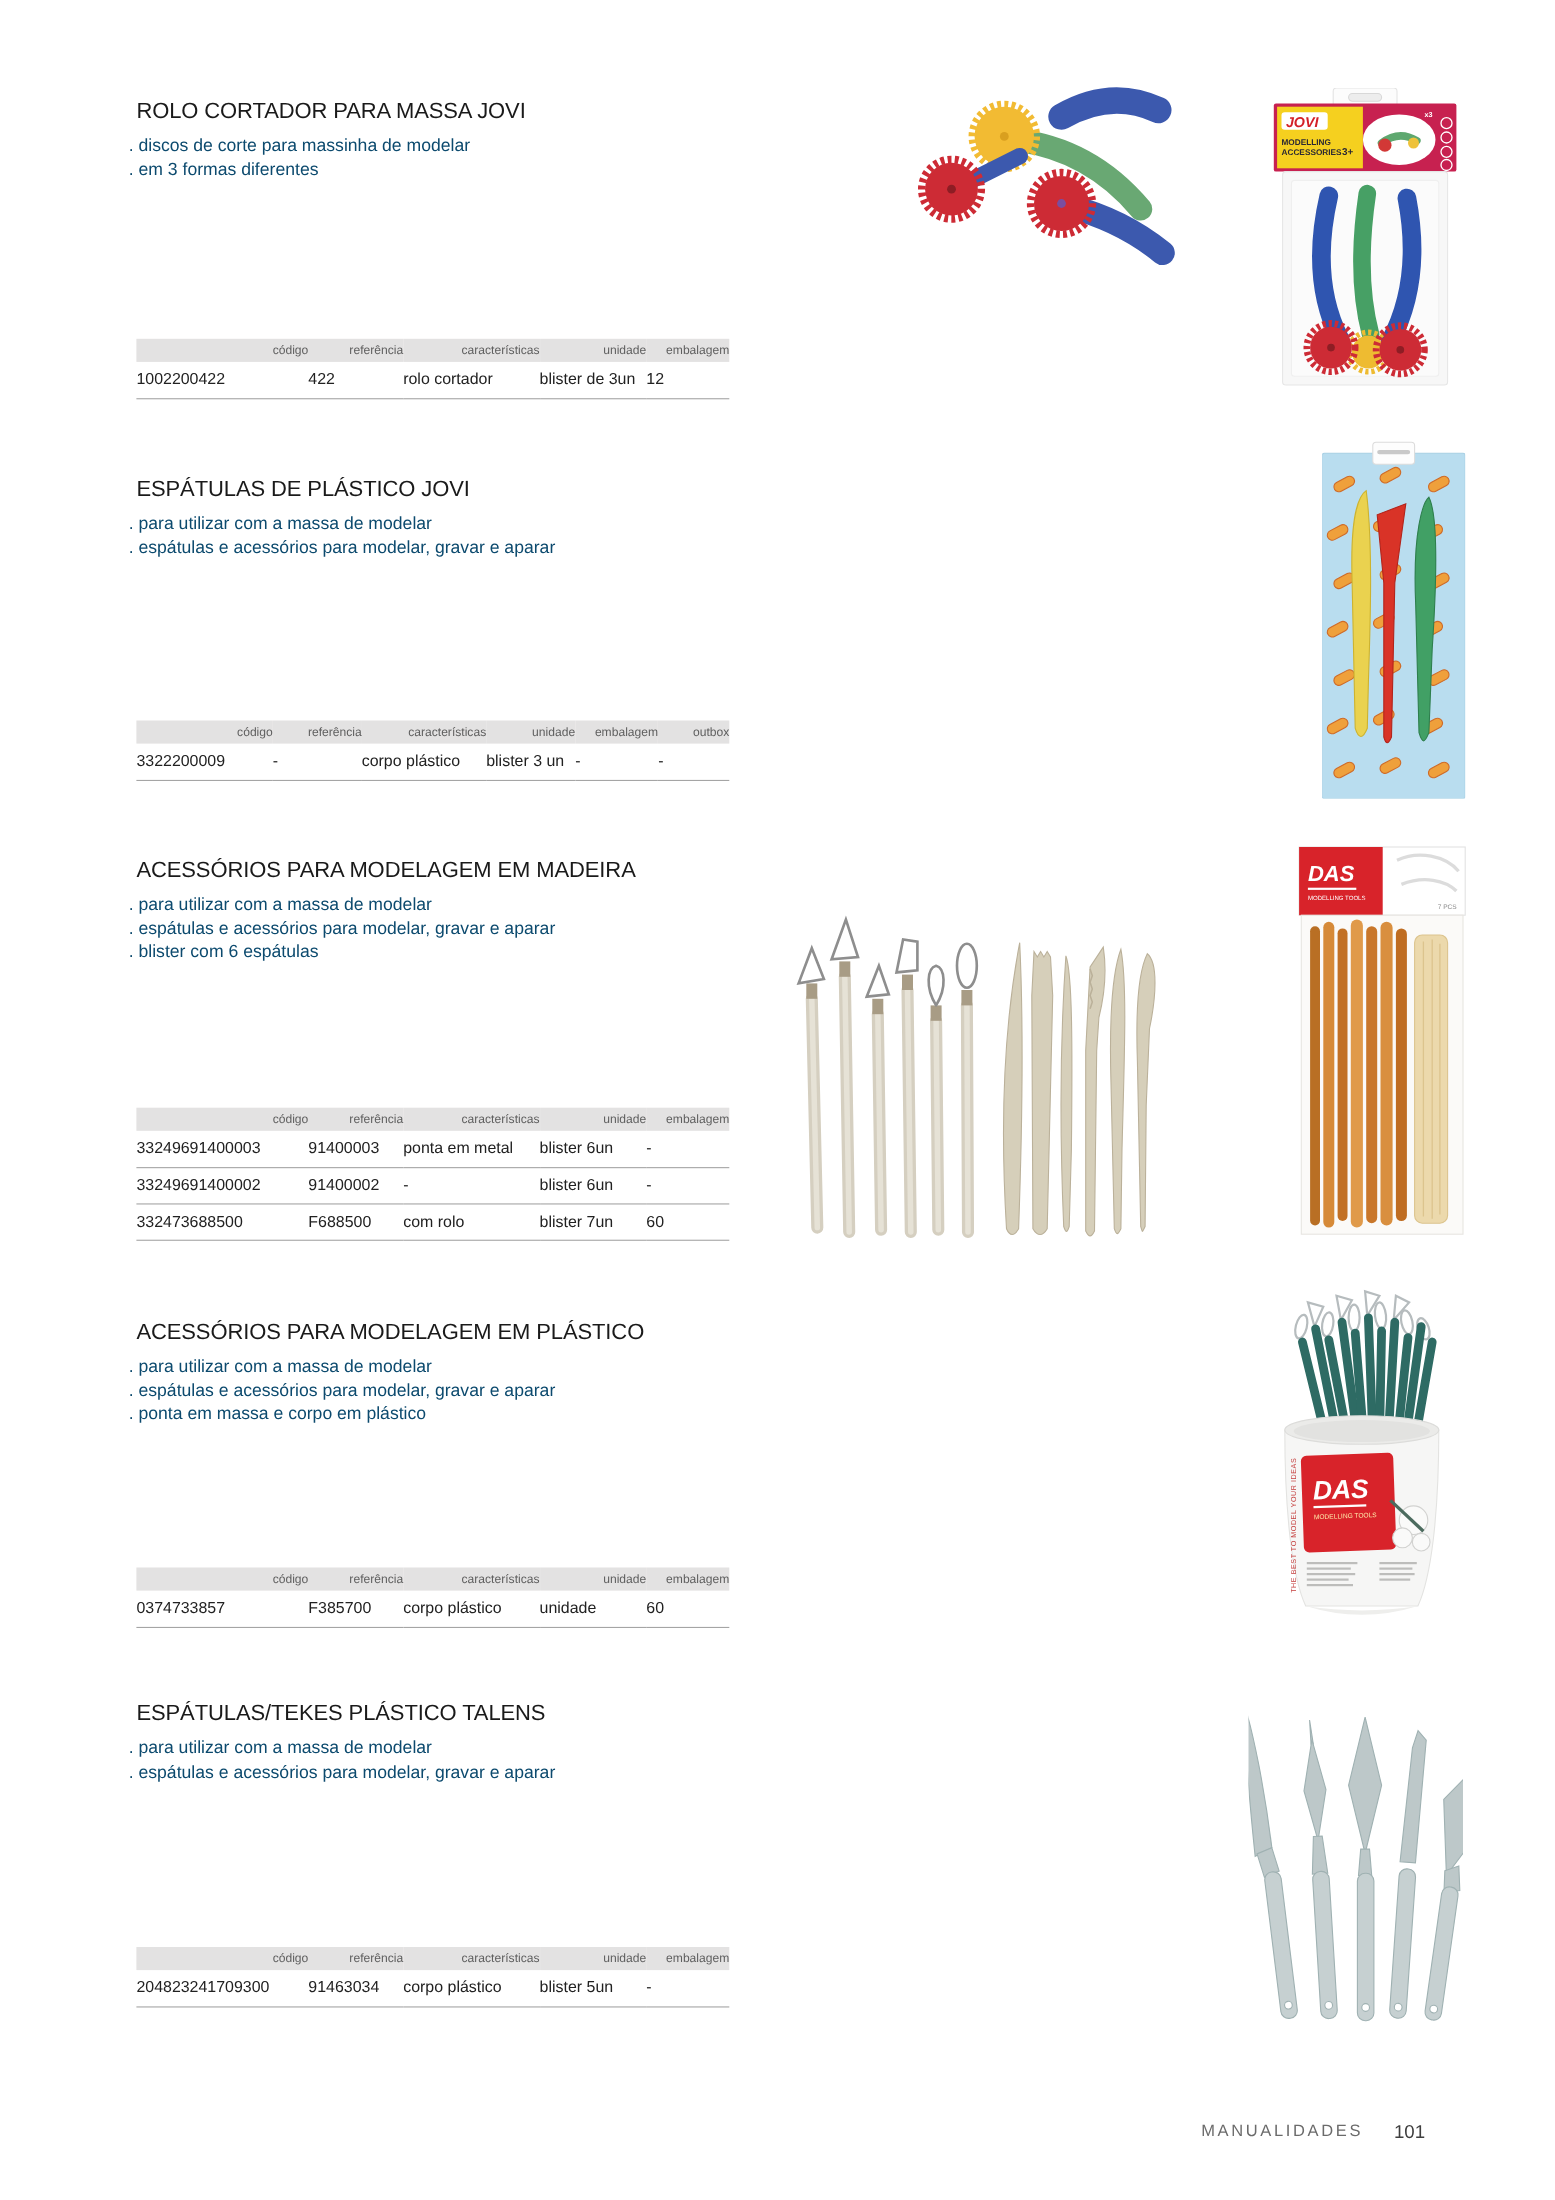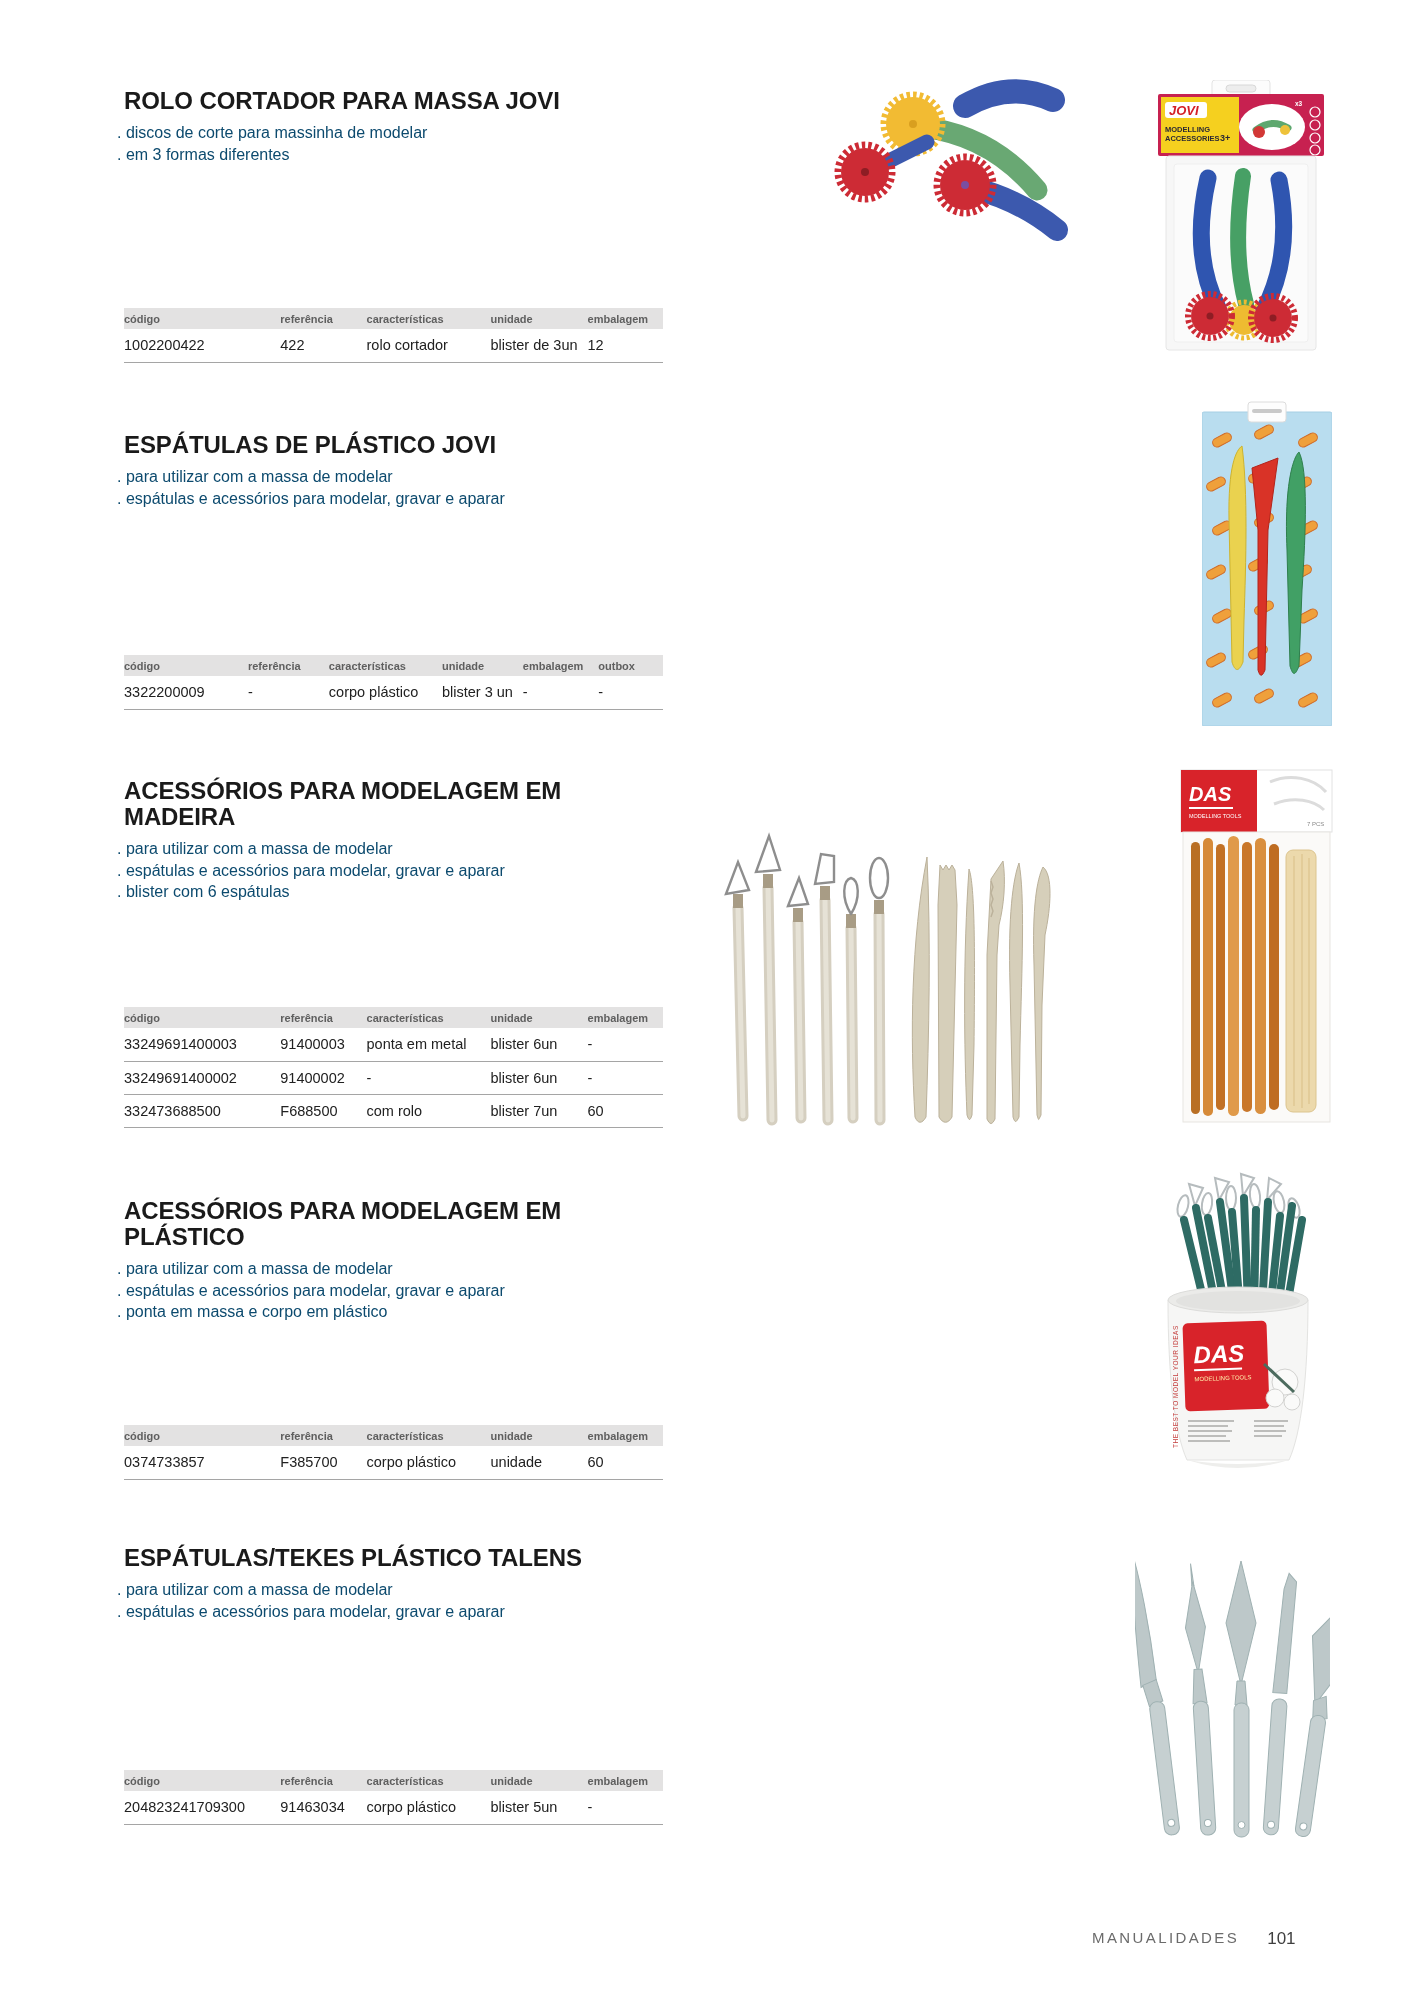--- a/index.html
+++ b/index.html
@@ -1,23 +1,23 @@
 <!DOCTYPE html>
 <html><head>
 <meta charset="utf-8">
 <style>
   *{margin:0;padding:0;box-sizing:border-box}
   body{font-family:"Liberation Sans",sans-serif;background:#fff}
   .page{position:relative;width:1414px;height:2000px;background:#ffffff;overflow:hidden}
   .pblock{position:absolute;left:124px;width:545px}
-  .ptitle{font-size:24px;font-weight:700;color:#1a1a1a;letter-spacing:-0.1px;line-height:26px;text-transform:uppercase}
+  .ptitle{font-size:20px;font-weight:400;color:#1a1a1a;letter-spacing:-0.1px;line-height:26px;text-transform:uppercase}
   .bullets{margin-top:8px;margin-left:-7px}
   .bullet{font-size:16px;color:#0c4a6e;line-height:21.6px;white-space:nowrap}
   table.ptable{position:absolute;left:124px;width:539px;border-collapse:collapse;table-layout:fixed}
-  .ptable th{background:#e3e2e2;color:#5f5f5f;font-weight:700;font-size:11px;height:21px;text-align:left;vertical-align:middle}
+  .ptable th{background:#e3e2e2;color:#5f5f5f;font-weight:400;font-size:11px;height:21px;text-align:right;vertical-align:middle}
   .ptable td{font-size:14.5px;color:#212121;height:33px;vertical-align:middle;border-bottom:1px solid #a5a5a5;white-space:nowrap}
   .cols5 th:nth-child(1),.cols5 td:nth-child(1){width:29%}
   .cols5 th:nth-child(2),.cols5 td:nth-child(2){width:16%}
   .cols5 th:nth-child(3),.cols5 td:nth-child(3){width:23%}
   .cols5 th:nth-child(4),.cols5 td:nth-child(4){width:18%}
   .cols5 th:nth-child(5),.cols5 td:nth-child(5){width:14%}
   .cols6 th:nth-child(1),.cols6 td:nth-child(1){width:23%}
   .cols6 th:nth-child(2),.cols6 td:nth-child(2){width:15%}
   .cols6 th:nth-child(3),.cols6 td:nth-child(3){width:21%}
   .cols6 th:nth-child(4),.cols6 td:nth-child(4){width:15%}

